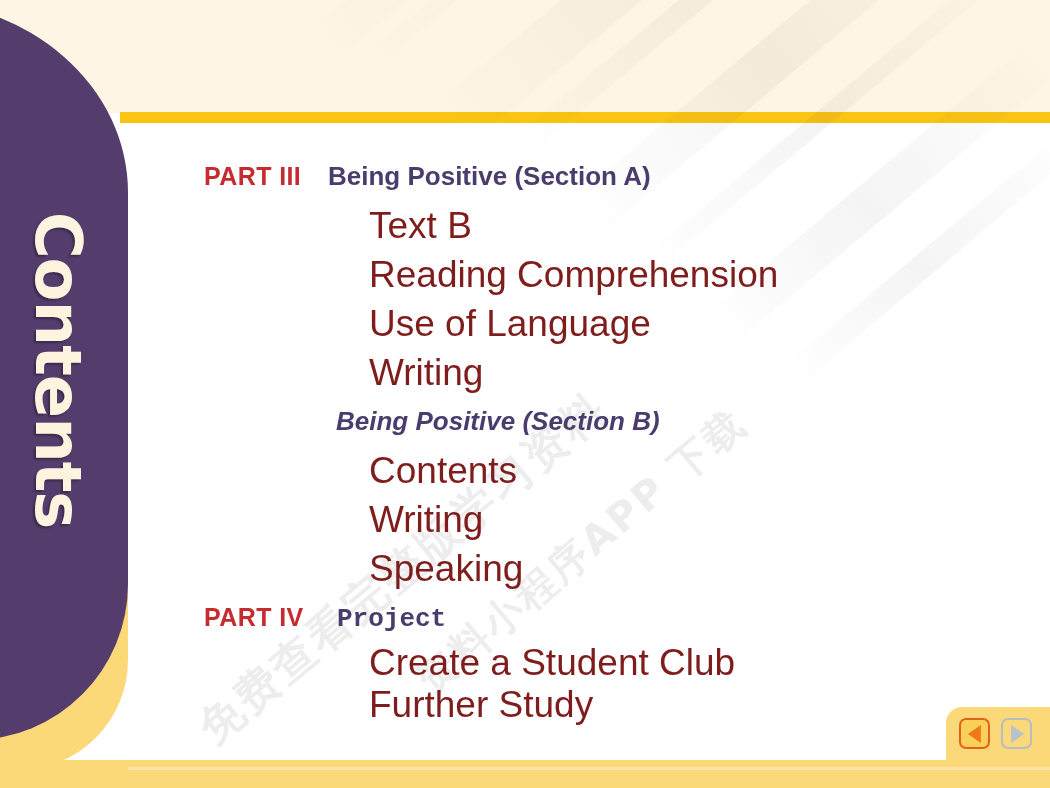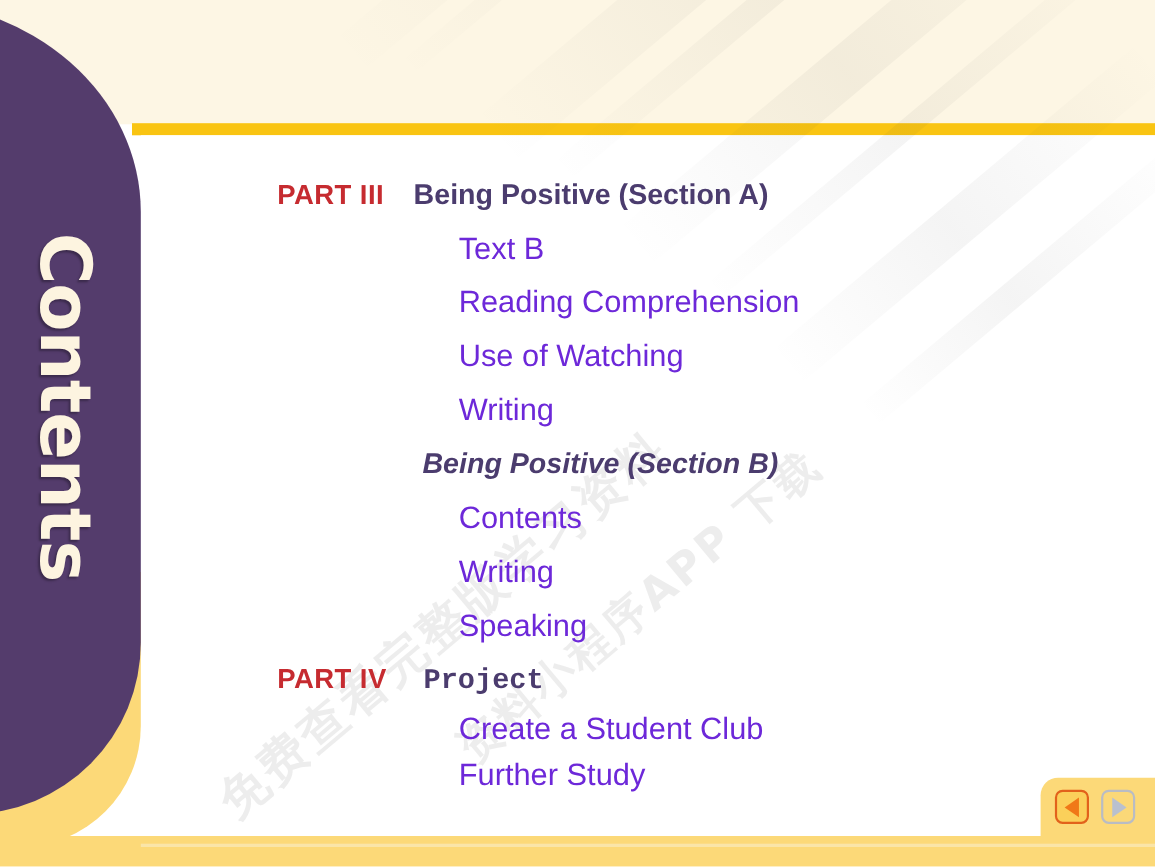--- a/index.html
+++ b/index.html
@@ -111,21 +111,20 @@
     position: absolute;
     left: 204px;
     top: 152px;
     width: 720px;
   }
   .toc-row {
     position: relative;
     height: 49px;
     line-height: 49px;
     white-space: nowrap;
-    margin-left: 48px;
   }
   .toc-row.tight { height: 42px; line-height: 42px; }
 
   .part-tag {
     display: inline-block;
     width: 124px;
     color: #c62b30;
     font-family: "Liberation Sans", sans-serif;
     font-weight: bold;
     font-size: 25px;
@@ -135,24 +134,24 @@
 
   .section-head {
     display: inline-block;
     color: #4b3c6e;
     font-family: "Liberation Sans", sans-serif;
     font-weight: bold;
     font-size: 26px;
   }
   .sub-item {
     display: inline-block;
-    color: #6d28d9;
+    color: #7f1d1d;
     font-family: "Liberation Sans", sans-serif;
     font-weight: normal;
-    font-size: 28px;
+    font-size: 37px;
   }
   .indent-sub { margin-left: 165px; }
   .indent-head { margin-left: 132px; font-style: italic; }
 
   
   .bottom-strip {
     position: absolute;
     left: 0; bottom: 0;
     width: 1050px; height: 28px;
     background: #fcd978;
@@ -249,21 +248,21 @@
 
     <div class="toc-row">
       <span class="sub-item indent-sub">Text B</span>
     </div>
 
     <div class="toc-row">
       <span class="sub-item indent-sub">Reading Comprehension</span>
     </div>
 
     <div class="toc-row">
-      <span class="sub-item indent-sub">Use of Watching</span>
+      <span class="sub-item indent-sub">Use of Language</span>
     </div>
 
 
     <div class="toc-row">
       <span class="sub-item indent-sub">Writing</span>
     </div>
 
     <div class="toc-row">
       <span class="section-head indent-head">Being Positive (Section B)</span>
     </div>

